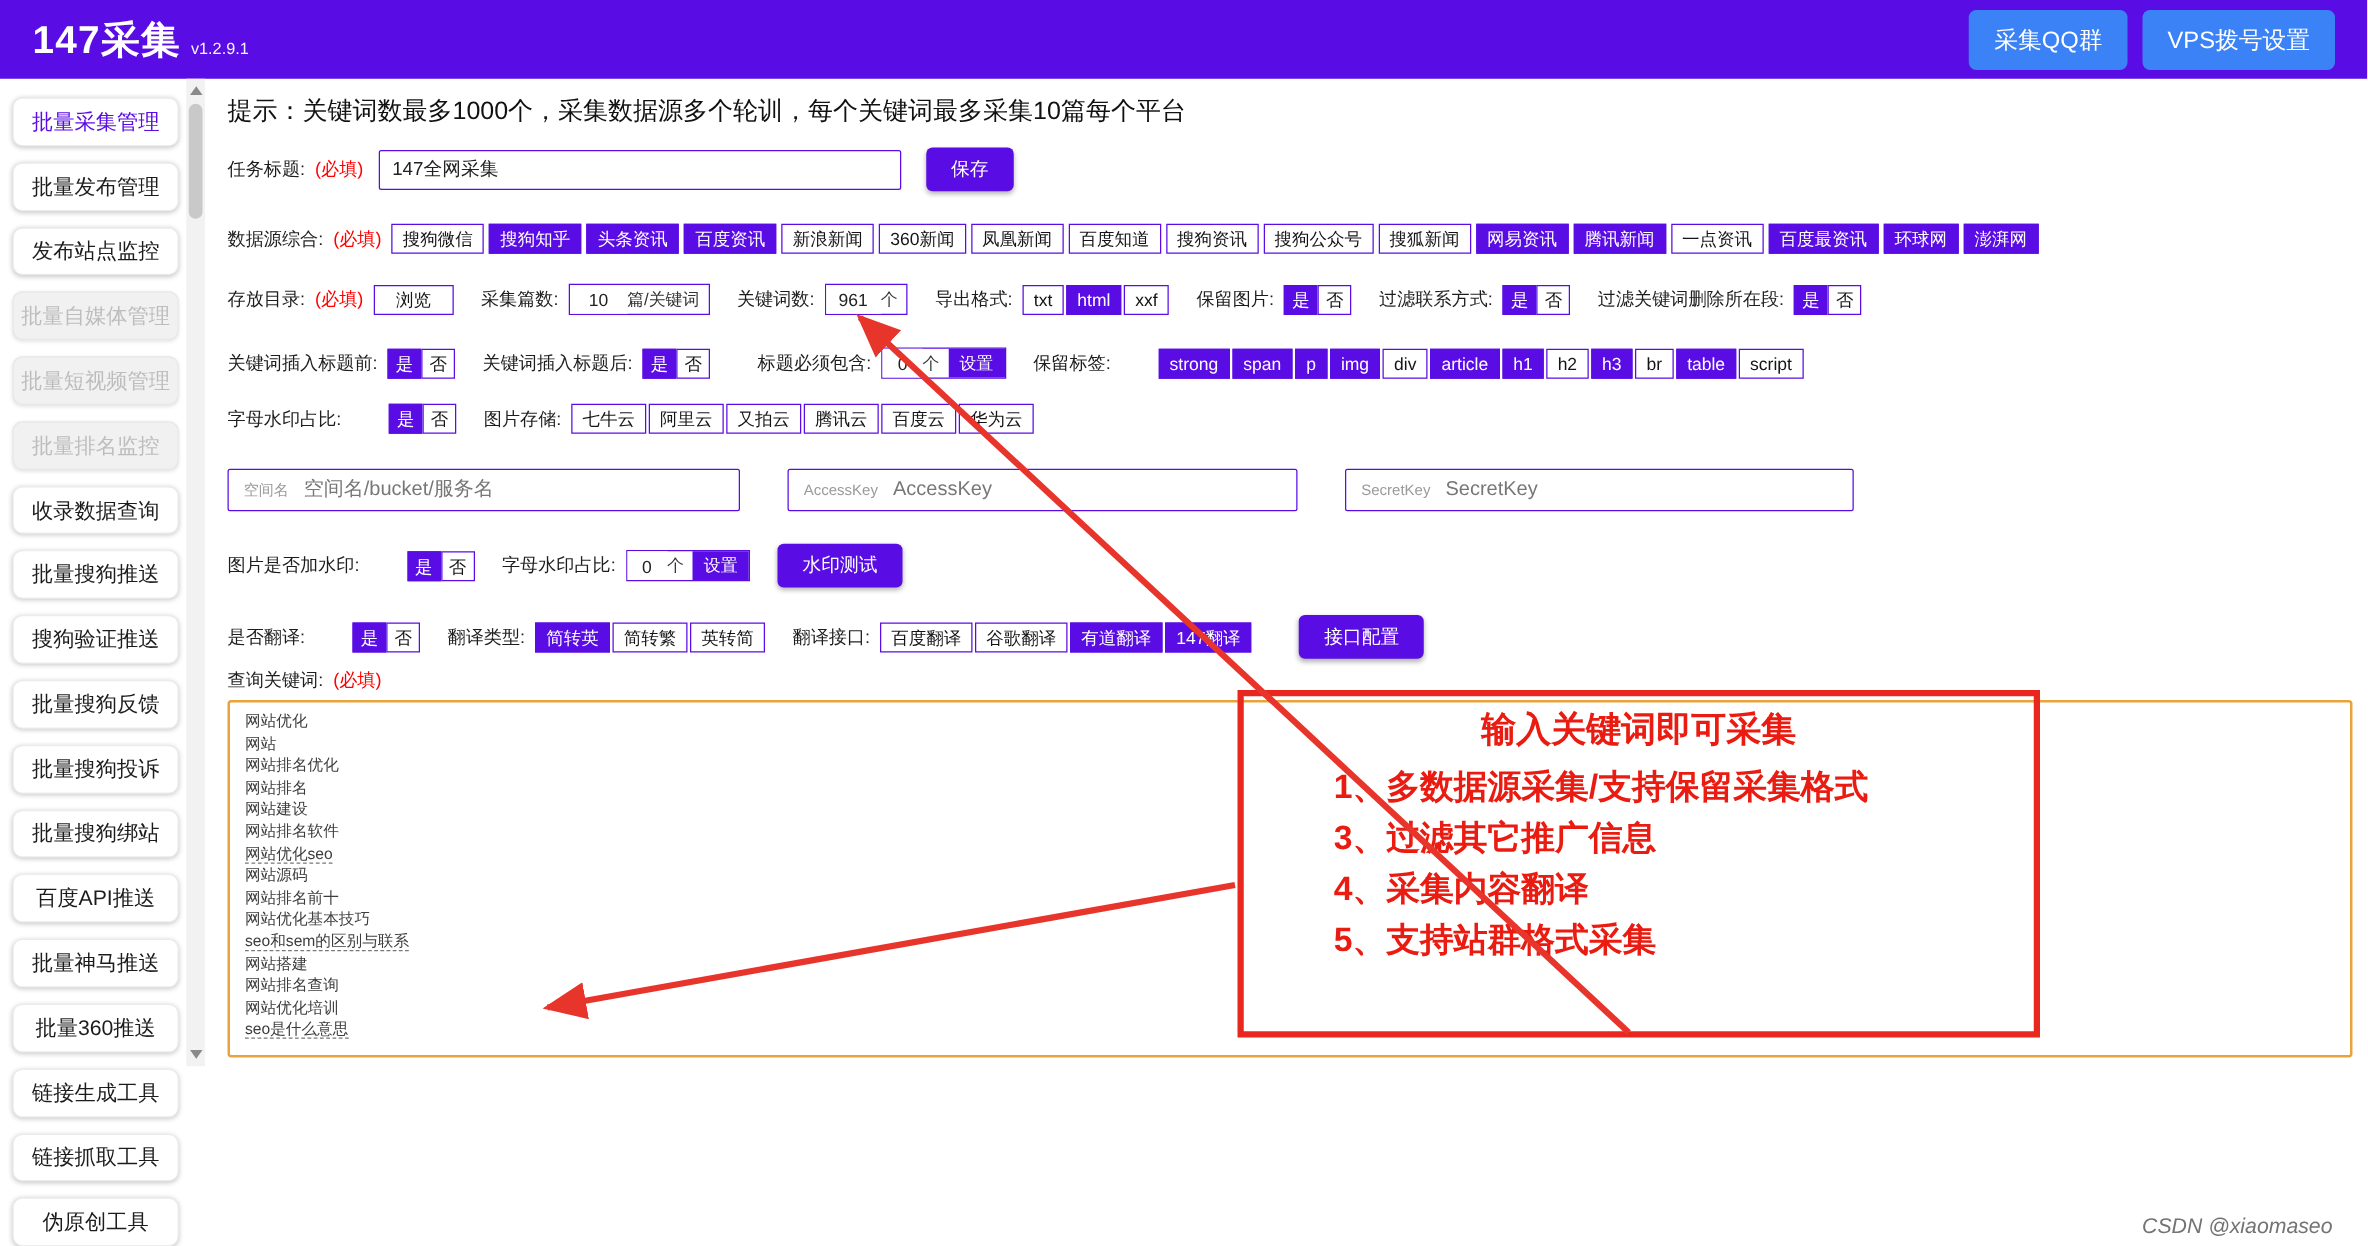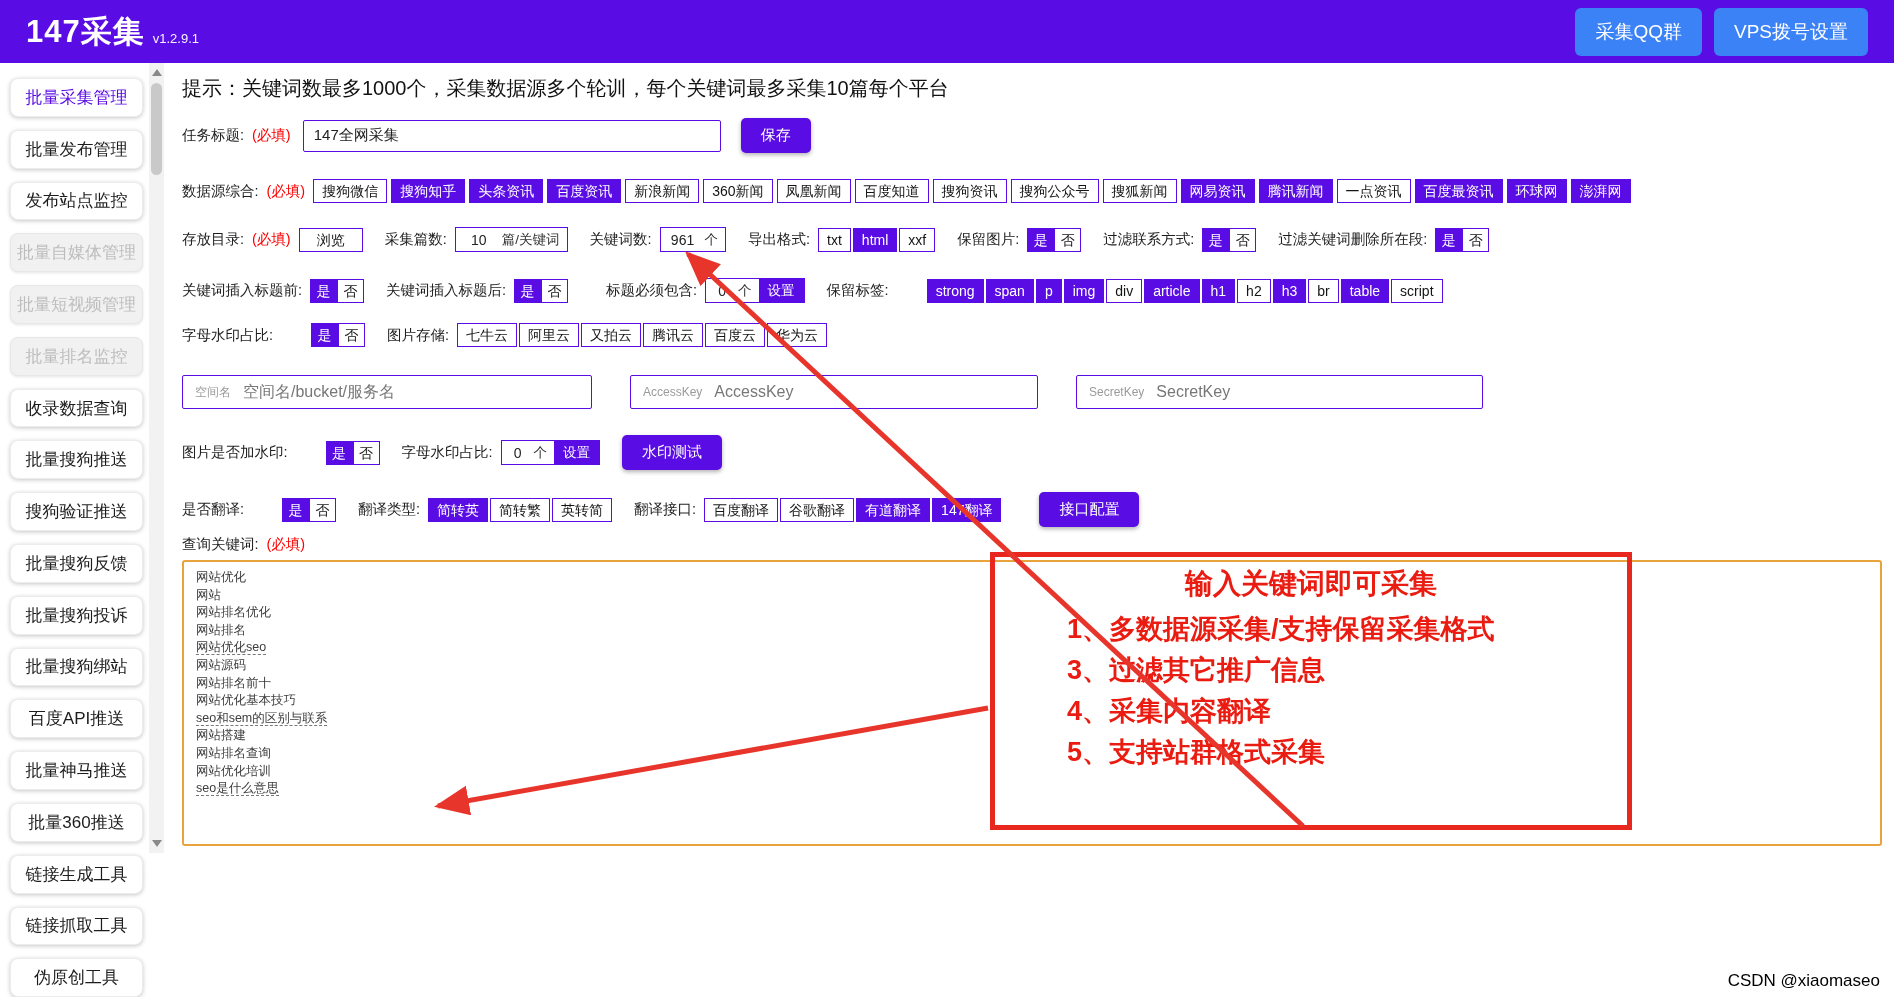--- a/index.html
+++ b/index.html
@@ -93,21 +93,21 @@
 
   
   .red-box{position:absolute;left:990px;top:552px;width:642px;height:278px;
     border:5px solid var(--red);z-index:5;}
   .rb-title{margin-top:8px;text-align:center;font-size:28px;font-weight:700;color:#ea1b10;}
   .rb-list{margin:6px 0 0 72px;}
   .rb-item{font-size:27px;line-height:41px;color:#ea1b10;font-weight:600;}
 
   .arrows{position:absolute;left:0;top:0;width:1894px;height:997px;pointer-events:none;z-index:6;}
 
-  .credit{position:absolute;right:14px;bottom:6px;font-size:17px;color:#000000;}
+  .credit{position:absolute;right:28px;bottom:6px;font-size:17px;color:#737373;font-style:italic;}
 </style>
 </head>
 <body>
 
 <div class="page">
 
   <div class="header">
     <div class="brand">147采集</div>
     <div class="version">v1.2.9.1</div>
     <div class="hnav-wrap">
@@ -340,20 +340,22 @@
         <span class="lbl">查询关键词:</span>
         <span class="req">(必填)</span>
       </div>
 
       <div class="kw-box">
 
       <div class="kw-line"><span>网站优化</span></div>
           <div class="kw-line"><span>网站</span></div>
           <div class="kw-line"><span>网站排名优化</span></div>
           <div class="kw-line"><span>网站排名</span></div>
+          <div class="kw-line"><span>网站建设</span></div>
+          <div class="kw-line"><span>网站排名软件</span></div>
           <div class="kw-line underline"><span>网站优化seo</span></div>
           <div class="kw-line"><span>网站源码</span></div>
           <div class="kw-line"><span>网站排名前十</span></div>
           <div class="kw-line"><span>网站优化基本技巧</span></div>
           <div class="kw-line underline"><span>seo和sem的区别与联系</span></div>
           <div class="kw-line"><span>网站搭建</span></div>
           <div class="kw-line"><span>网站排名查询</span></div>
           <div class="kw-line"><span>网站优化培训</span></div>
           <div class="kw-line underline"><span>seo是什么意思</span></div>
         </div>

